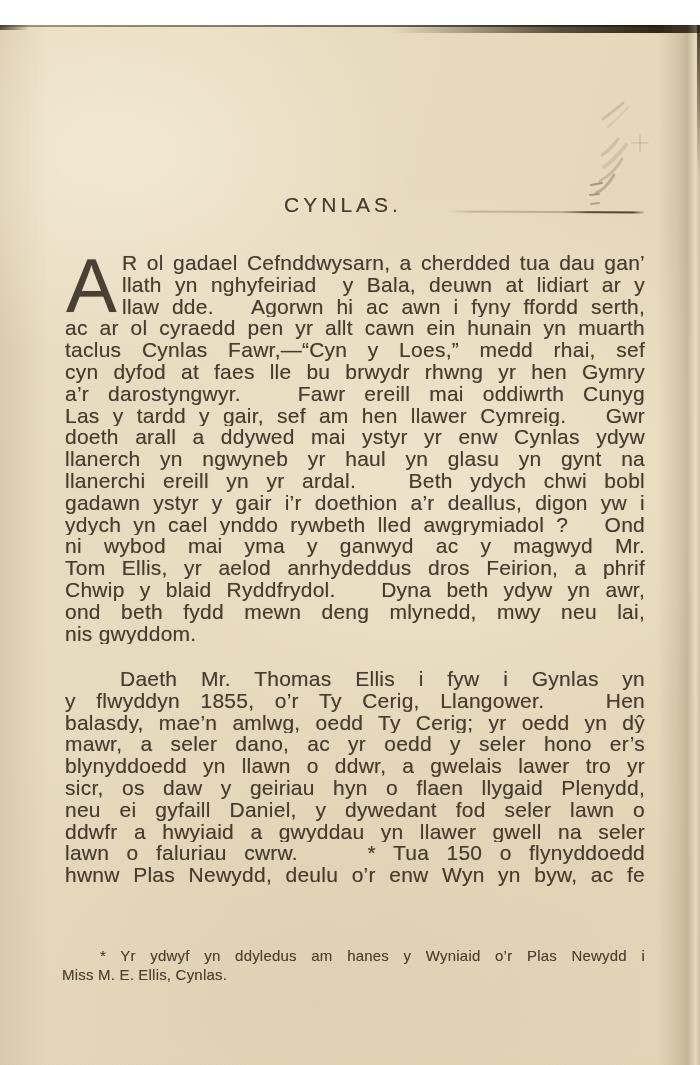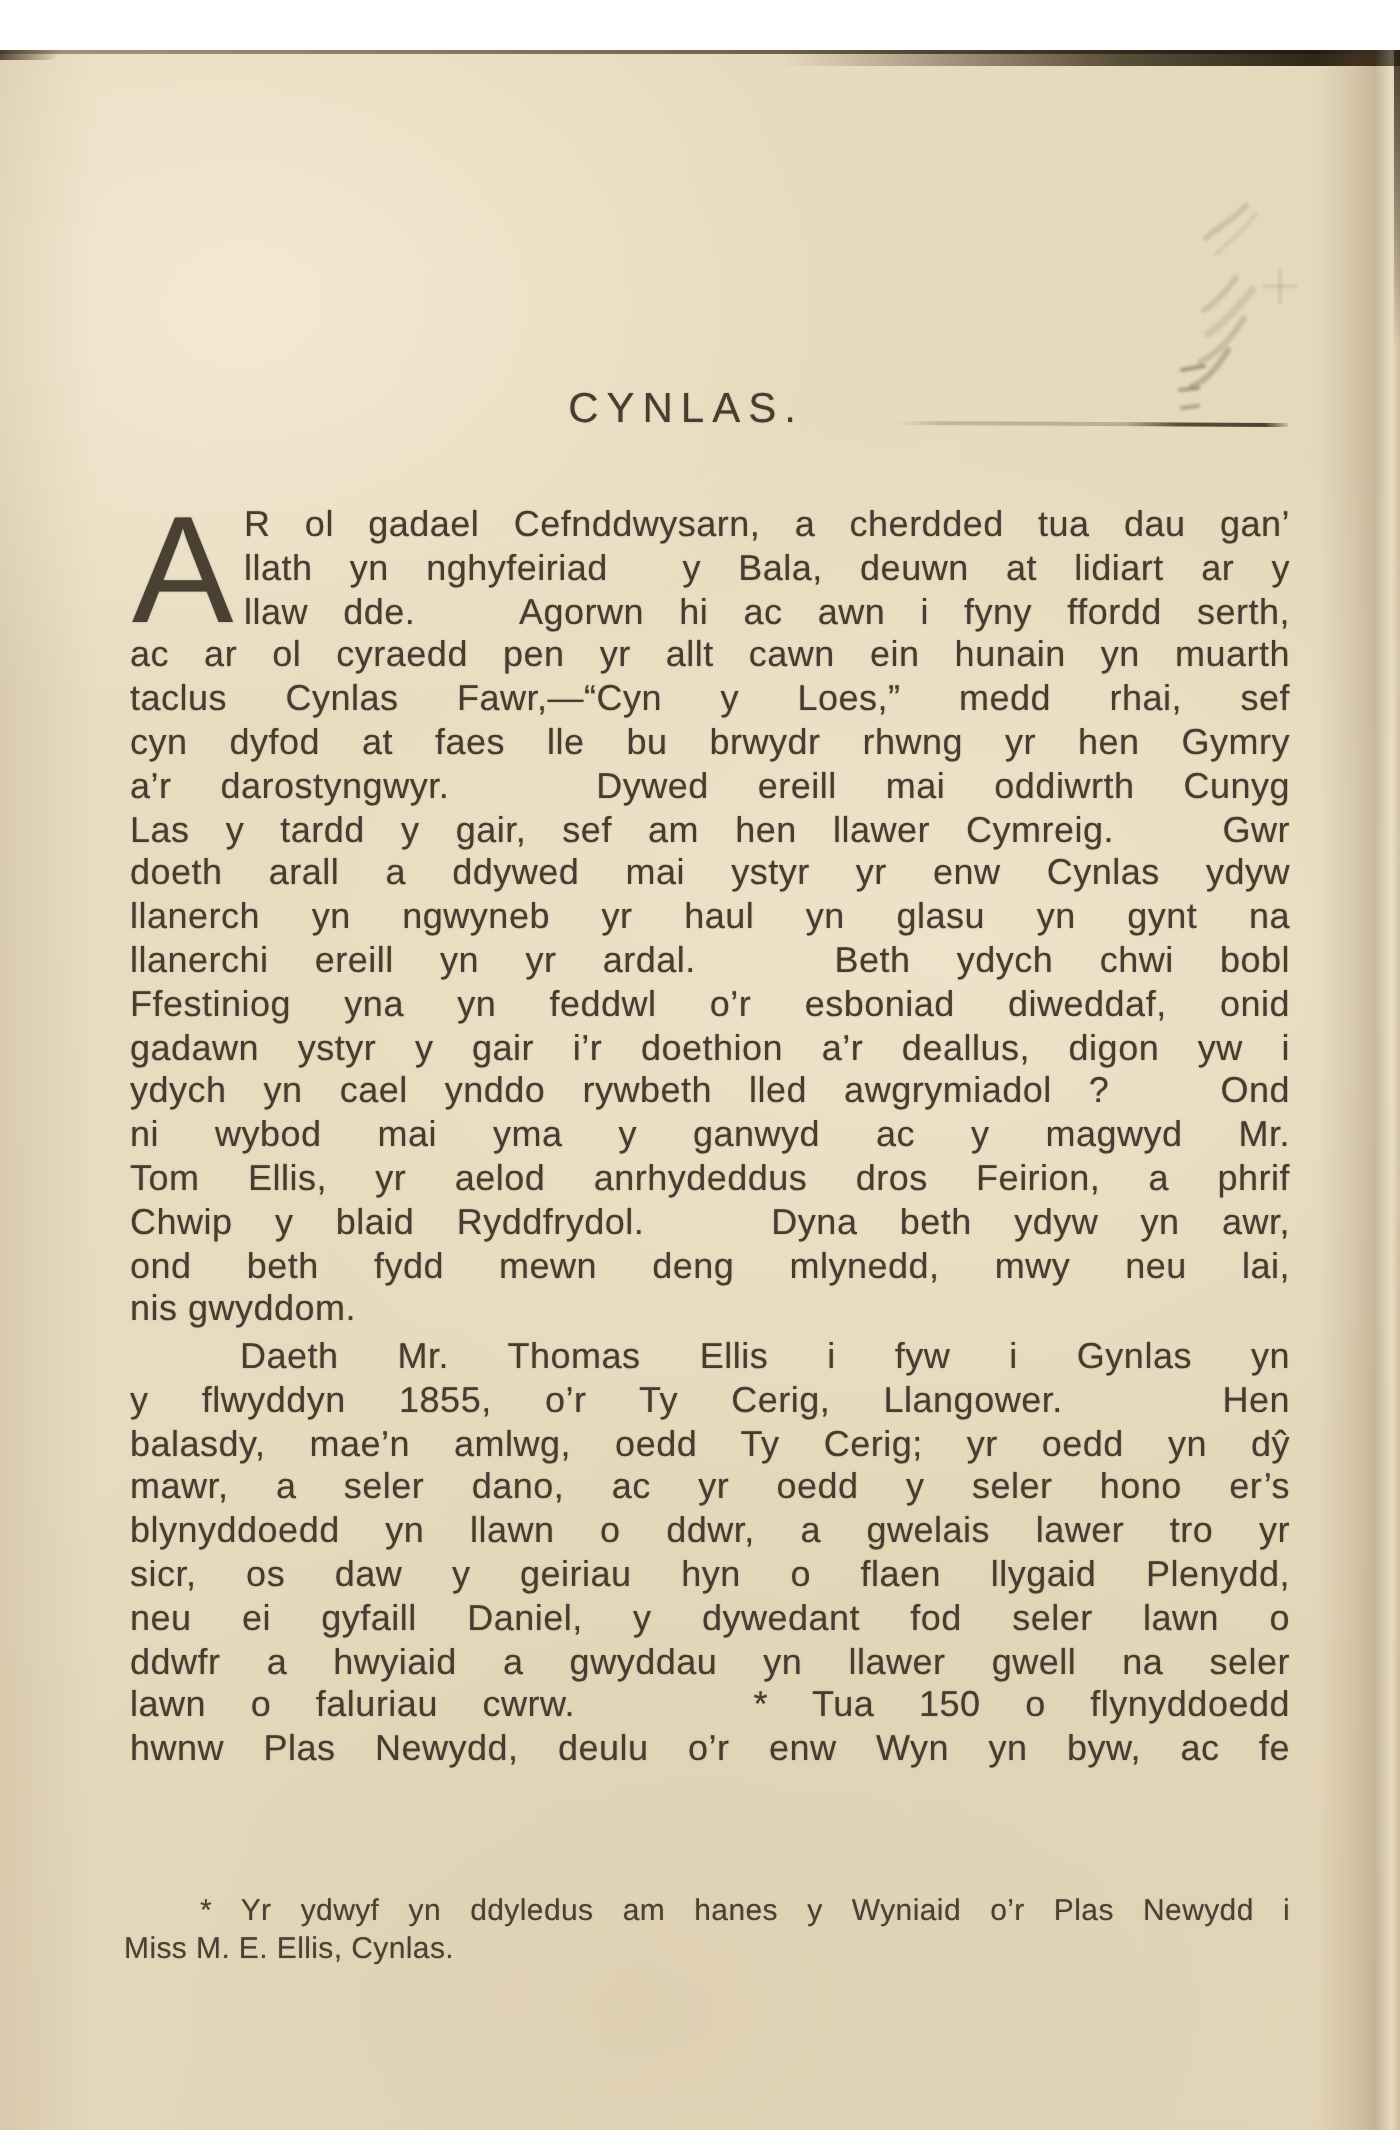--- a/index.html
+++ b/index.html
@@ -47,21 +47,21 @@
 
   .title{position:absolute;top:168px;left:60px;width:566px;text-align:center;
     font-size:21px;letter-spacing:4px;color:#473e31;
     text-shadow:0 0 .6px rgba(70,60,45,.55);}
 
   .para{position:absolute;left:65px;width:580px;}
   .p1{top:227px;}
   .p2{top:643px;}
 
   .line{
-    height:21.8px;line-height:21.8px;font-size:18px;
+    height:21.8px;line-height:21.8px;font-size:21px;
     text-align:justify;text-align-last:justify;text-justify:inter-word;
     white-space:pre-wrap;overflow:hidden;
     letter-spacing:.25px;color:#463c2f;
     text-shadow:0 0 .7px rgba(62,52,40,.45);
   }
   .line.cap{margin-left:57px;}
   .line.indent{text-indent:55px;}
   .line.end{text-align-last:left;}
 
   .dropcap{position:absolute;left:1px;top:1px;width:54px;height:70px;
@@ -104,26 +104,25 @@
   <div class="title-rule"></div>
 
   <div class="para p1">
     <div class="dropcap">A</div>
     <div class="line cap">R ol gadael Cefnddwysarn, a cherdded tua dau gan’</div>
     <div class="line cap">llath yn nghyfeiriad  y Bala, deuwn at lidiart ar y</div>
     <div class="line cap">llaw dde.   Agorwn hi ac awn i fyny ffordd serth,</div>
     <div class="line">ac ar ol cyraedd pen yr allt cawn ein hunain yn muarth</div>
     <div class="line">taclus Cynlas Fawr,—“Cyn y Loes,” medd rhai, sef</div>
     <div class="line">cyn dyfod at faes lle bu brwydr rhwng yr hen Gymry</div>
-    <div class="line">a’r darostyngwyr.   Dywed ereill mai oddiwrth Cunyg</div>
+    <div class="line">a’r darostyngwyr.   Fawr ereill mai oddiwrth Cunyg</div>
     <div class="line">Las y tardd y gair, sef am hen llawer Cymreig.   Gwr</div>
     <div class="line">doeth arall a ddywed mai ystyr yr enw Cynlas ydyw</div>
     <div class="line">llanerch yn ngwyneb yr haul yn glasu yn gynt na</div>
     <div class="line">llanerchi ereill yn yr ardal.   Beth ydych chwi bobl</div>
-    <div class="line">Ffestiniog yna yn feddwl o’r esboniad diweddaf, onid</div>
     <div class="line">gadawn ystyr y gair i’r doethion a’r deallus, digon yw i</div>
     <div class="line">ydych yn cael ynddo rywbeth lled awgrymiadol ?   Ond</div>
     <div class="line">ni wybod mai yma y ganwyd ac y magwyd Mr.</div>
     <div class="line">Tom Ellis, yr aelod anrhydeddus dros Feirion, a phrif</div>
     <div class="line">Chwip y blaid Ryddfrydol.   Dyna beth ydyw yn awr,</div>
     <div class="line">ond beth fydd mewn deng mlynedd, mwy neu lai,</div>
     <div class="line end">nis gwyddom.</div>
   </div>
 
   <div class="para p2">

